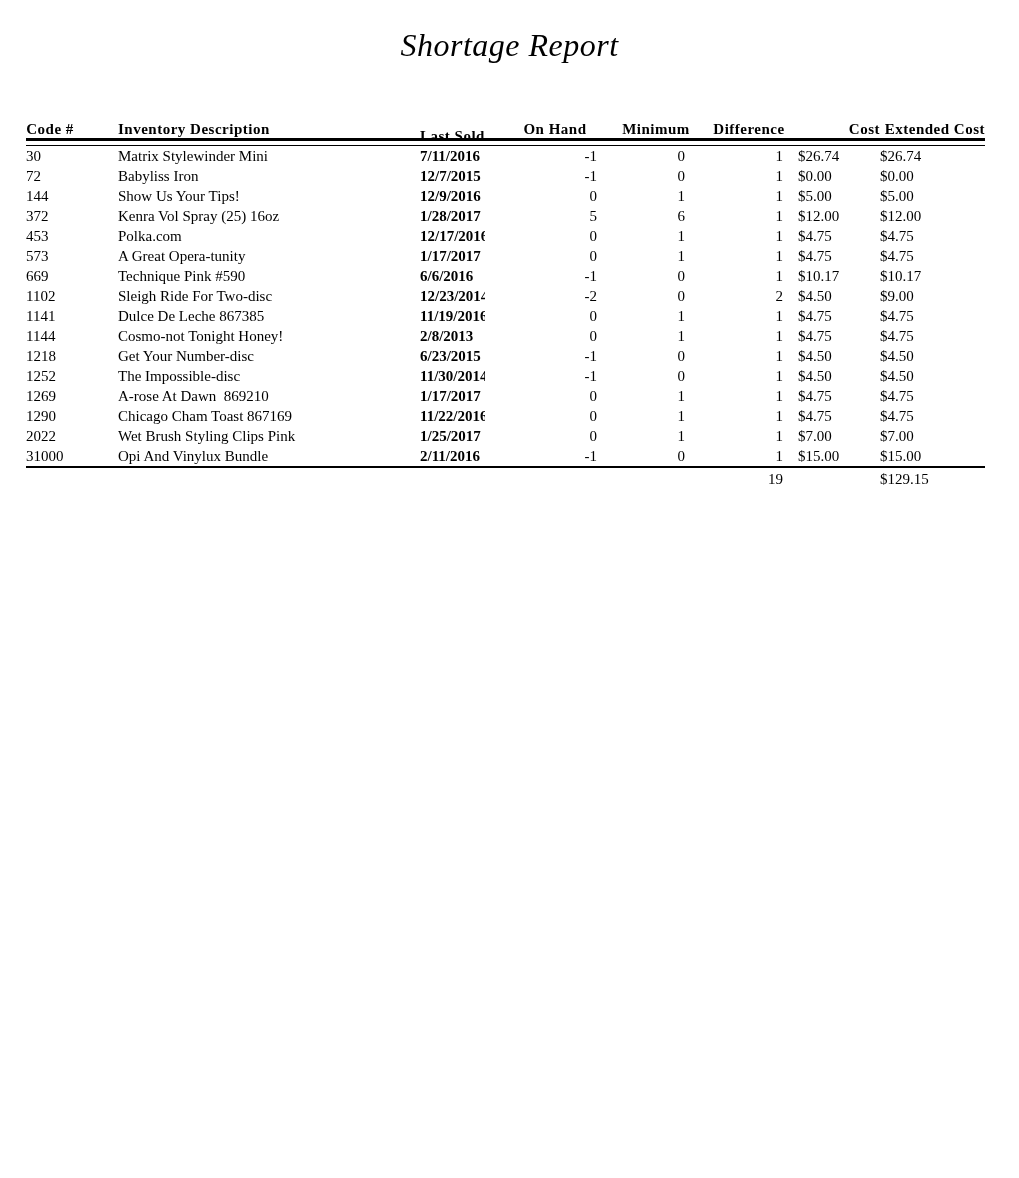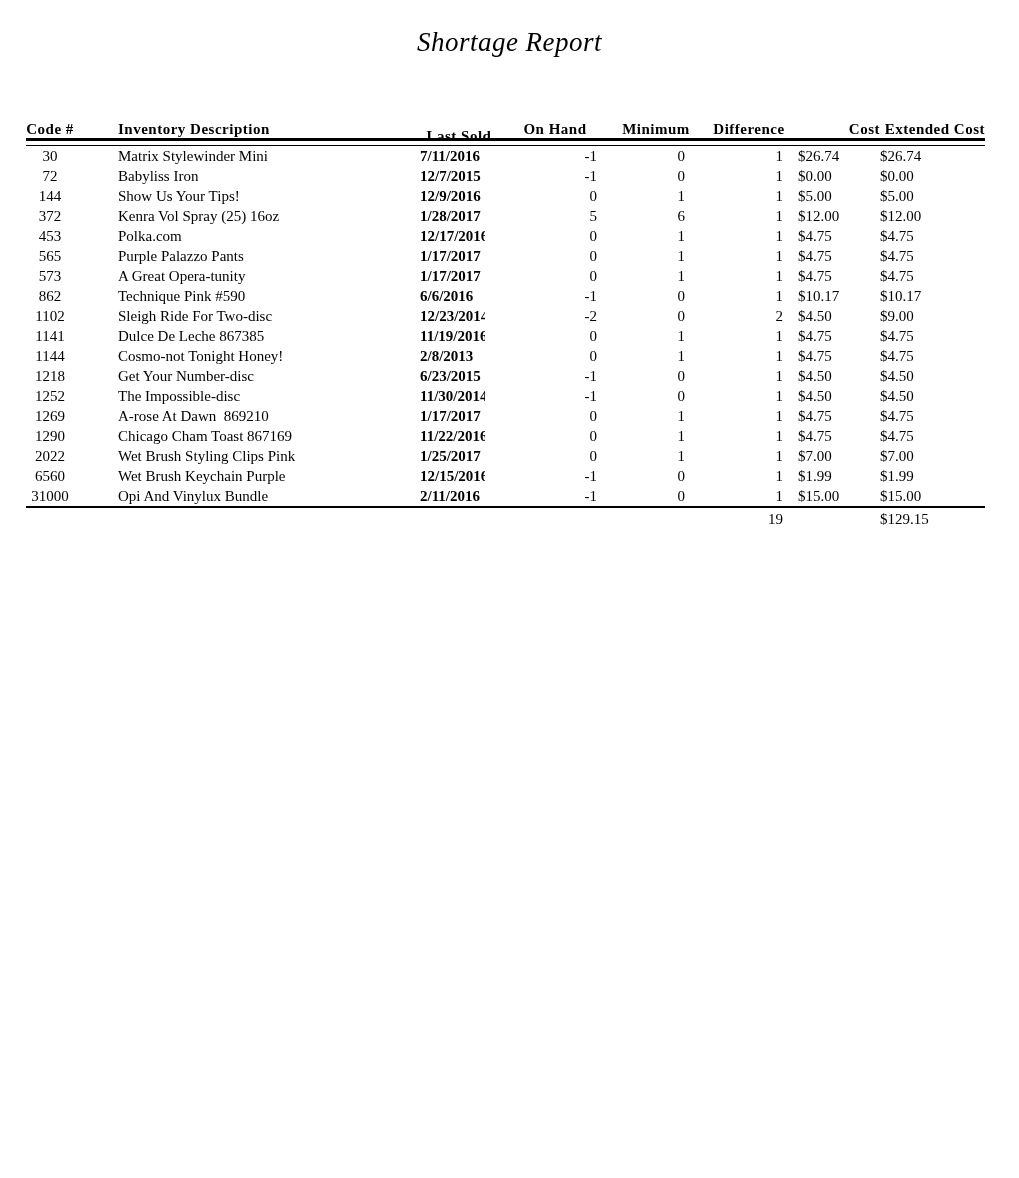--- a/index.html
+++ b/index.html
@@ -8,21 +8,21 @@
     width: 1019px; height: 1178px;
     position: relative;
     font-family: "Liberation Serif", serif;
     color: #000;
     overflow: hidden;
   }
   .title {
     position: absolute;
     top: 27px; left: 0; right: 0;
     text-align: center;
-    font-size: 27px;
+    font-size: 32px;
     font-style: italic;
     font-weight: normal;
     letter-spacing: 0.5px;
   }
   table.report {
     position: absolute;
     left: 26px; top: 112px;
     width: 959px;
     border-collapse: collapse;
     table-layout: fixed;
@@ -32,25 +32,25 @@
     font-weight: bold;
     vertical-align: bottom;
     letter-spacing: 0.5px;
     white-space: nowrap;
     height: 27px;
     padding: 0;
   }
   td { padding: 0; height: 20px; line-height: 20px; vertical-align: middle; }
   th.c-code   { }
   th.c-desc   { text-align: left; padding-left: 44px; }
-  th.c-date   { text-align: center; }
+  th.c-date   { text-align: left; }
   th.c-date .shift { display: inline-block; position: relative; top: 7px; }
   th.c-num    { }
   th.c-money  { text-align: right; }
-  td.code  { text-align: center; margin-top: 24px; }
+  td.code  { text-align: left; margin-top: 24px; }
   td.desc  { text-align: left; padding-left: 44px; white-space: pre; overflow: hidden; }
   td.date .clip { width: 65px; overflow: hidden; white-space: nowrap; font-weight: bold; }
   td.num   { text-align: right; padding-right: 15px; }
   td.money { text-align: left; padding-right: 4px; }
   tr.rule-double td {
     height: 6px; line-height: 0;
     border-top: 3px solid #000;
     border-bottom: 1px solid #000;
   }
   tr.rule-single td {
@@ -144,45 +144,33 @@
         <td class="date">
           <div class="clip">12/17/2016</div>
         </td>
         <td class="num">0</td>
         <td class="num">1</td>
         <td class="num">1</td>
         <td class="money">$4.75</td>
         <td class="money">$4.75</td>
       </tr>
       <tr>
-        <td class="code">565</td>
-        <td class="desc">Purple Palazzo Pants</td>
-        <td class="date">
-          <div class="clip">1/17/2017</div>
-        </td>
-        <td class="num">0</td>
-        <td class="num">1</td>
-        <td class="num">1</td>
-        <td class="money">$4.75</td>
-        <td class="money">$4.75</td>
-      </tr>
-      <tr>
         <td class="code">573</td>
         <td class="desc">A Great Opera-tunity</td>
         <td class="date">
           <div class="clip">1/17/2017</div>
         </td>
         <td class="num">0</td>
         <td class="num">1</td>
         <td class="num">1</td>
         <td class="money">$4.75</td>
         <td class="money">$4.75</td>
       </tr>
       <tr>
-        <td class="code">862</td>
+        <td class="code">669</td>
         <td class="desc">Technique Pink #590</td>
         <td class="date">
           <div class="clip">6/6/2016</div>
         </td>
         <td class="num">-1</td>
         <td class="num">0</td>
         <td class="num">1</td>
         <td class="money">$10.17</td>
         <td class="money">$10.17</td>
       </tr>
@@ -274,32 +262,20 @@
         <td class="code">2022</td>
         <td class="desc">Wet Brush Styling Clips Pink</td>
         <td class="date">
           <div class="clip">1/25/2017</div>
         </td>
         <td class="num">0</td>
         <td class="num">1</td>
         <td class="num">1</td>
         <td class="money">$7.00</td>
         <td class="money">$7.00</td>
-      </tr>
-      <tr>
-        <td class="code">6560</td>
-        <td class="desc">Wet Brush Keychain Purple</td>
-        <td class="date">
-          <div class="clip">12/15/2016</div>
-        </td>
-        <td class="num">-1</td>
-        <td class="num">0</td>
-        <td class="num">1</td>
-        <td class="money">$1.99</td>
-        <td class="money">$1.99</td>
       </tr>
       <tr>
         <td class="code">31000</td>
         <td class="desc">Opi And Vinylux Bundle</td>
         <td class="date">
           <div class="clip">2/11/2016</div>
         </td>
         <td class="num">-1</td>
         <td class="num">0</td>
         <td class="num">1</td>

